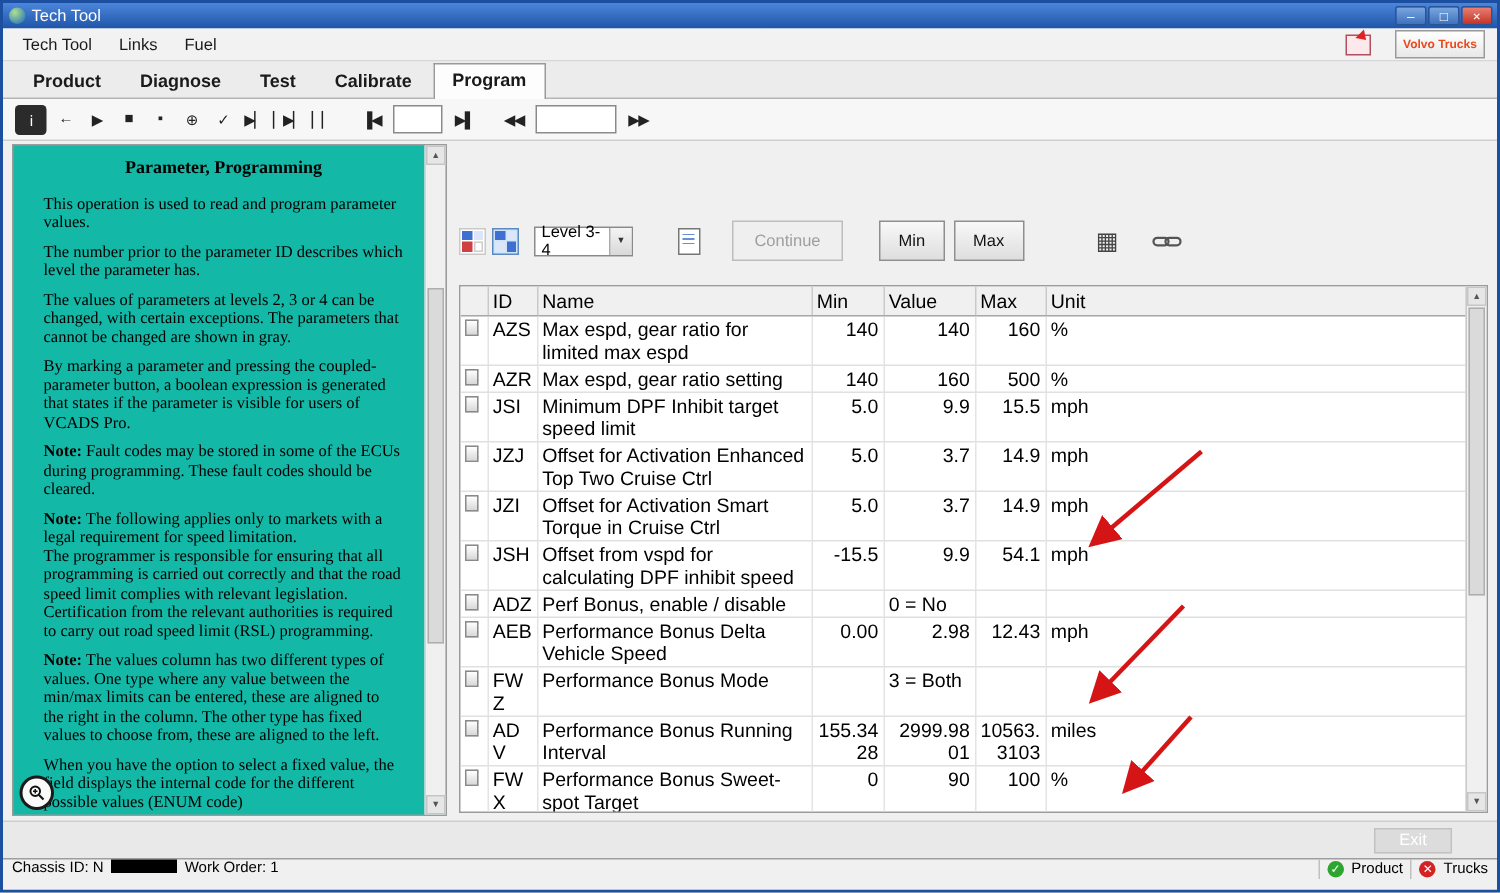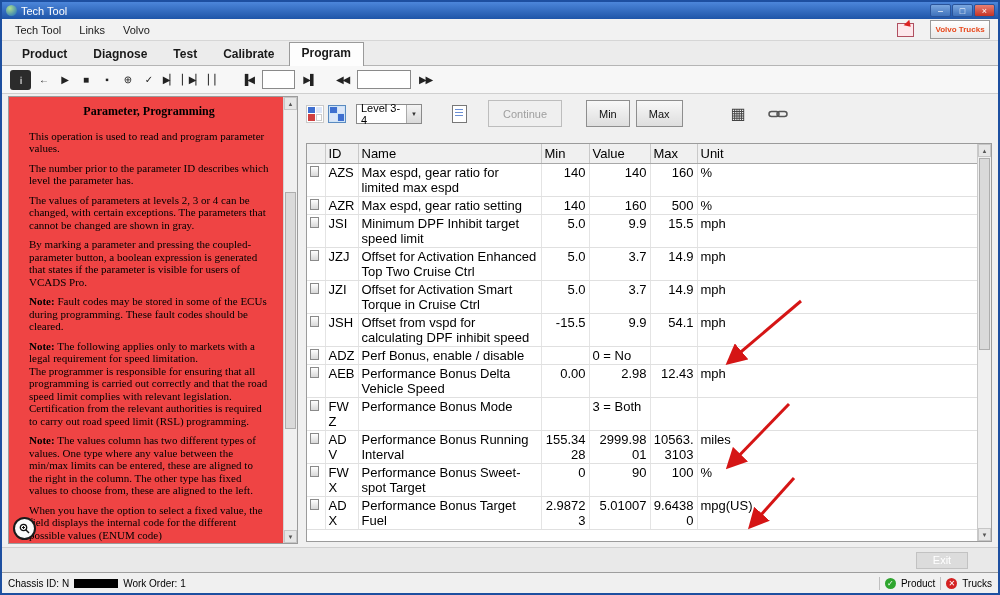--- a/index.html
+++ b/index.html
@@ -33,34 +33,34 @@
   
   .toolbar{height:27px;background:#f7f7f7;border-bottom:1px solid #cfcfcf;display:flex;
     align-items:center;padding:0 8px;gap:4px;flex:0 0 auto;}
   .tool-btn{min-width:17px;height:18px;font-size:10px;display:flex;align-items:center;
     justify-content:center;color:#222;letter-spacing:-1px;}
   .tool-btn.active{background:#2b2b2b;color:#fff;border-radius:3px;width:21px;height:20px;}
   .tool-input{width:27px;height:15px;border:1px solid #8a8a8a;background:#fff;margin:0 2px;}
   .tool-gap{width:8px;}
   
   .main{flex:1;display:flex;padding:2px 6px 3px;gap:8px;position:relative;min-height:0;}
-  .doc-panel{width:290px;background:#ef4444;border:1px solid #9b9b9b;display:flex;position:relative;box-sizing:border-box;justify-content:space-between;}
+  .doc-panel{width:290px;background:#14b8a6;border:1px solid #9b9b9b;display:flex;position:relative;box-sizing:border-box;justify-content:space-between;}
   .doc-content{flex:1;padding:6px 6px 4px 12px;font-family:"Liberation Serif",serif;
     font-size:11px;line-height:12.5px;overflow:hidden;color:#000;}
   .doc-title{text-align:center;font-weight:bold;font-size:12px;margin:2px 0 12px;}
   .doc-p{margin:0 8px 7px;white-space:pre-line;}
   .vscroll{width:13px;background:#f0f0f0;border-left:1px solid #d4d4d4;position:relative;flex:0 0 auto;}
   .scroll-arrow{height:13px;font-size:6px;color:#555;text-align:center;line-height:13px;
     background:#e6e6e6;border:1px solid #c6c6c6;box-sizing:border-box;}
   .scroll-arrow.bottom{position:absolute;bottom:0;left:0;right:0;}
   .scroll-thumb{position:absolute;left:1px;right:1px;background:#dadada;border:1px solid #aeaeae;}
   .zoom-btn{position:absolute;left:4px;bottom:3px;width:19px;height:19px;border-radius:50%;
     border:2px solid #1a1a1a;background:#fafafa;display:flex;align-items:center;justify-content:center;z-index:6;}
   
-  .right-panel{flex:1;display:flex;flex-direction:column;min-width:0;}
+  .right-panel{flex:1;display:flex;flex-direction:column;min-width:0;margin-top:47px;}
   .controls-row{display:flex;align-items:center;padding:4px 0 8px;flex:0 0 auto;}
   .grid-btn{width:18px;height:18px;padding:1px;display:grid;grid-template-columns:1fr 1fr;
     grid-template-rows:1fr 1fr;gap:1px;border:1px solid #c9c9c9;background:#fff;margin-right:4px;box-sizing:border-box;}
   .grid-btn.selected{border:1px solid #5a8ac0;background:#cfe4f7;}
   .gc1{background:#3f6fd0;} .gc2{background:#dce6f8;} .gc3{background:#d04040;} .gc4{background:#ffffff;border:1px solid #ccc;box-sizing:border-box;}
   .level-select{width:66px;height:20px;border:1px solid #8a8a8a;background:#fff;font-size:11px;
     display:flex;align-items:center;padding-left:4px;margin-left:6px;box-sizing:border-box;}
   .level-arrow{margin-left:auto;width:14px;height:18px;background:linear-gradient(#f4f4f4,#d9d9d9);
     border-left:1px solid #aaa;font-size:6px;display:flex;align-items:center;justify-content:center;color:#333;}
   .sheet-btn{margin-left:26px;width:22px;height:22px;display:flex;align-items:center;justify-content:center;}
@@ -92,21 +92,21 @@
   .icon-cell{padding:2px 2px 1px 3px;}
   .param-icon{width:9px;height:11px;border:1px solid #8a8a8a;
     background:linear-gradient(#fff,#d8d8d8),repeating-linear-gradient(#999 0 1px,transparent 1px 3px);box-sizing:border-box;}
   .table-vscroll{position:absolute;top:0;right:0;bottom:0;width:13px;background:#f0f0f0;border-left:1px solid #c9c9c9;}
   
   .footer{height:24px;background:#e9e9e9;border-top:1px solid #cfcfcf;display:flex;align-items:center;
     justify-content:flex-end;padding-right:30px;flex:0 0 auto;}
   .exit-btn{width:52px;height:17px;background:#dcdcdc;border:1px solid #c2c2c2;color:#fff;
     font-size:11px;display:flex;align-items:center;justify-content:center;box-sizing:border-box;}
   .statusbar{height:20px;background:#f0f0f0;border-top:1px solid #9e9e9e;display:flex;
-    align-items:center;font-size:10px;padding:0 6px;gap:5px;flex:0 0 auto;}
+    align-items:flex-start;font-size:10px;padding:0 6px;gap:5px;flex:0 0 auto;}
   .redact{width:44px;height:9px;background:#000;display:inline-block;}
   .status-right{margin-left:auto;display:flex;align-items:center;gap:5px;}
   .status-div{width:1px;height:13px;background:#c0c0c0;}
   .dot{width:11px;height:11px;border-radius:50%;color:#fff;font-size:8px;line-height:11px;text-align:center;}
   .dot.green{background:#2ea52e;} .dot.red{background:#d42222;}
   
   .anno-overlay{position:absolute;inset:0;pointer-events:none;z-index:40;}
 </style>
 </head>
 <body>
@@ -119,21 +119,21 @@
     <div class="win-btns">
       <div class="win-btn">–</div>
       <div class="win-btn">□</div>
       <div class="win-btn close">×</div>
     </div>
   </div>
 
   <div class="menubar">
     <span class="menu-item">Tech Tool</span>
     <span class="menu-item">Links</span>
-    <span class="menu-item">Volvo</span>
+    <span class="menu-item">Fuel</span>
     <div class="menubar-right">
       <div class="message-icon"></div>
       <div class="brand-box">Volvo Trucks</div>
     </div>
   </div>
 
   <div class="tabrow">
     <div class="tab">Product</div>
     <div class="tab">Diagnose</div>
     <div class="tab">Test</div>

